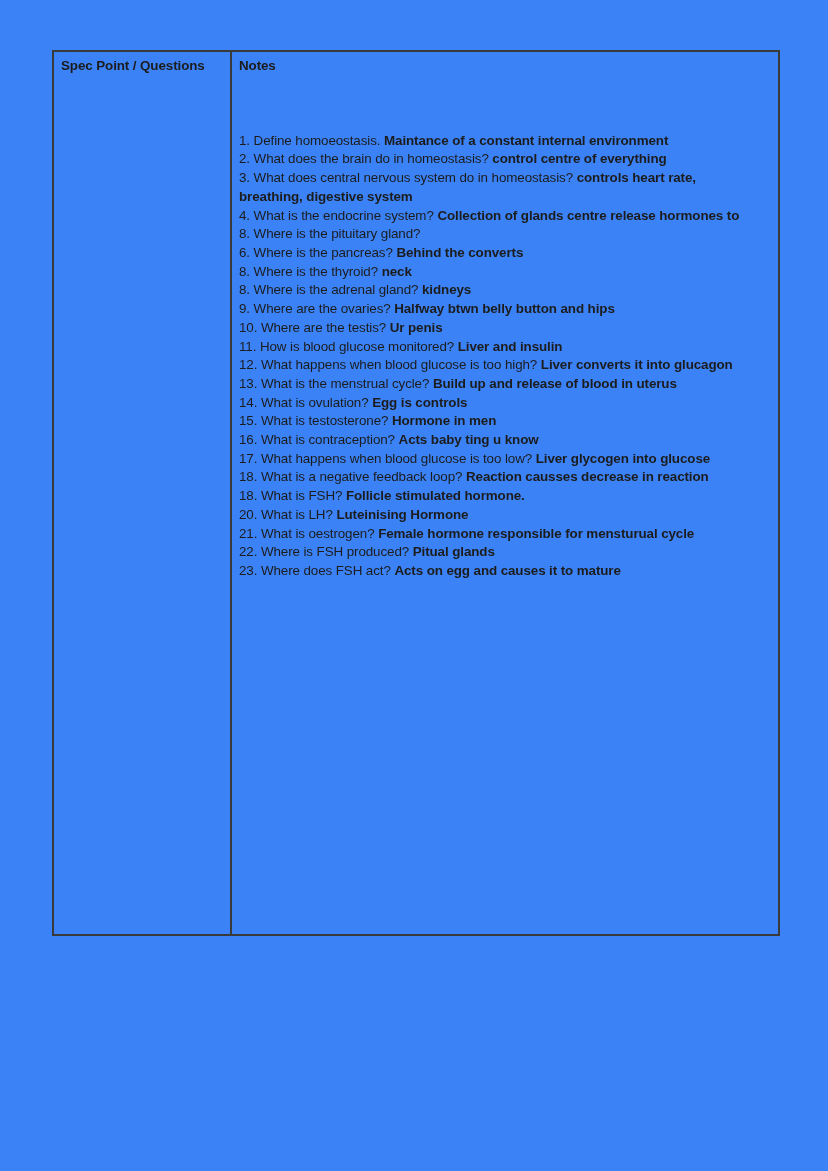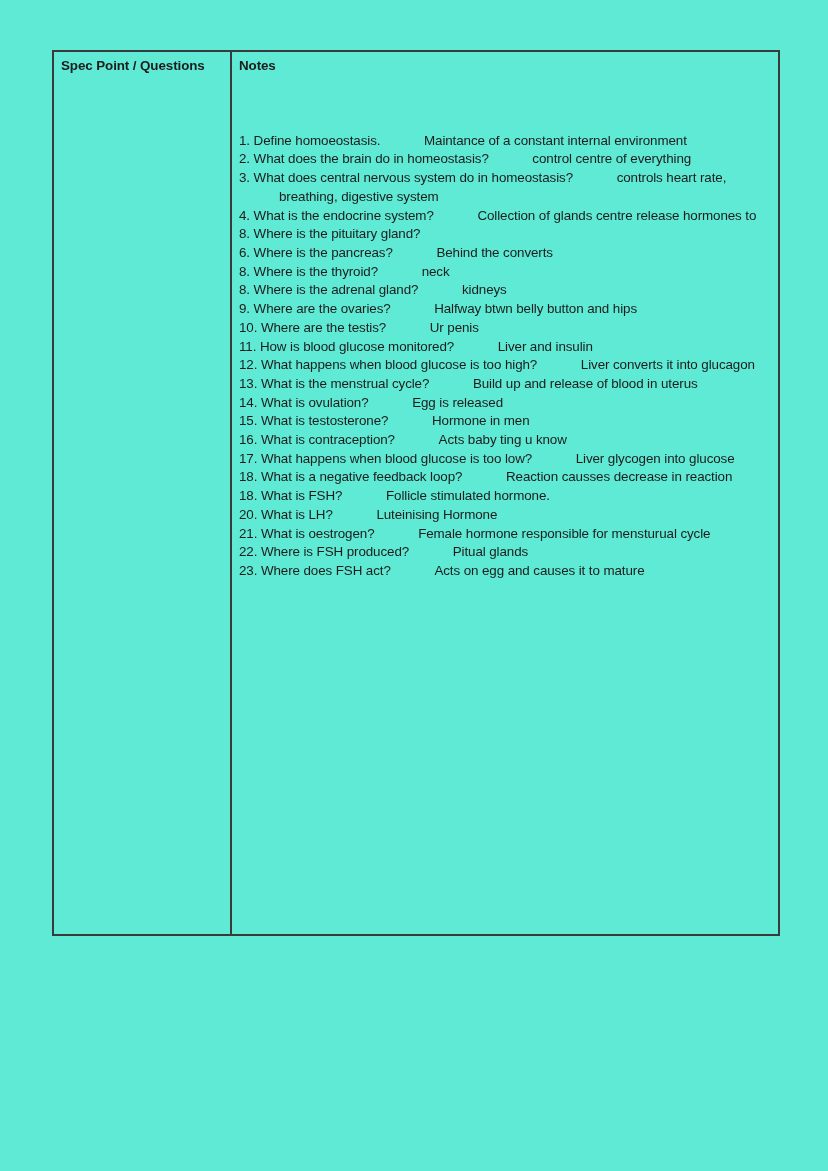--- a/index.html
+++ b/index.html
@@ -13,21 +13,21 @@
     font-family: "Liberation Sans", sans-serif;
     color: #1c1c1c;
     position: relative;
     overflow: hidden;
   }
   .page {
     position: absolute;
     left: 0; top: 0;
     width: 828px;
     height: 1171px;
-    background: #5eead4;
+    background: #3b82f6;
   }
   .notes-table {
     position: absolute;
     left: 52px;
     top: 50px;
     width: 728px;
     height: 886px;
     border-collapse: collapse;
     table-layout: fixed;
   }
@@ -48,22 +48,21 @@
   .spacer {
     height: 18.7px;
   }
   .note-line {
     white-space: nowrap;
   }
   .note-line .q {
     font-weight: normal;
   }
   .note-line .a {
-    font-weight: normal;
-    margin-left: 40px;
+    font-weight: bold;
   }
 </style>
 </head>
 <body>
 
 <div class="page">
   <table class="notes-table">
     <tbody>
         <tr>
       <td class="col-spec">
@@ -82,21 +81,21 @@
               <div class="note-line"><span class="q">4. What is the endocrine system? </span><span class="a">Collection of glands centre release hormones to</span></div>
               <div class="note-line"><span class="q">8. Where is the pituitary gland?</span><span class="a"></span></div>
               <div class="note-line"><span class="q">6. Where is the pancreas? </span><span class="a">Behind the converts</span></div>
               <div class="note-line"><span class="q">8. Where is the thyroid? </span><span class="a">neck</span></div>
               <div class="note-line"><span class="q">8. Where is the adrenal gland? </span><span class="a">kidneys</span></div>
               <div class="note-line"><span class="q">9. Where are the ovaries? </span><span class="a">Halfway btwn belly button and hips</span></div>
               <div class="note-line"><span class="q">10. Where are the testis? </span><span class="a">Ur penis</span></div>
               <div class="note-line"><span class="q">11. How is blood glucose monitored? </span><span class="a">Liver and insulin</span></div>
               <div class="note-line"><span class="q">12. What happens when blood glucose is too high? </span><span class="a">Liver converts it into glucagon</span></div>
               <div class="note-line"><span class="q">13. What is the menstrual cycle? </span><span class="a">Build up and release of blood in uterus</span></div>
-              <div class="note-line"><span class="q">14. What is ovulation? </span><span class="a">Egg is released</span></div>
+              <div class="note-line"><span class="q">14. What is ovulation? </span><span class="a">Egg is controls</span></div>
               <div class="note-line"><span class="q">15. What is testosterone? </span><span class="a">Hormone in men</span></div>
               <div class="note-line"><span class="q">16. What is contraception? </span><span class="a">Acts baby ting u know</span></div>
               <div class="note-line"><span class="q">17. What happens when blood glucose is too low? </span><span class="a">Liver glycogen into glucose</span></div>
               <div class="note-line"><span class="q">18. What is a negative feedback loop? </span><span class="a">Reaction causses decrease in reaction</span></div>
               <div class="note-line"><span class="q">18. What is FSH? </span><span class="a">Follicle stimulated hormone.</span></div>
               <div class="note-line"><span class="q">20. What is LH? </span><span class="a">Luteinising Hormone</span></div>
               <div class="note-line"><span class="q">21. What is oestrogen? </span><span class="a">Female hormone responsible for mensturual cycle</span></div>
               <div class="note-line"><span class="q">22. Where is FSH produced? </span><span class="a">Pitual glands</span></div>
               <div class="note-line"><span class="q">23. Where does FSH act? </span><span class="a">Acts on egg and causes it to mature</span></div>
             </div>

